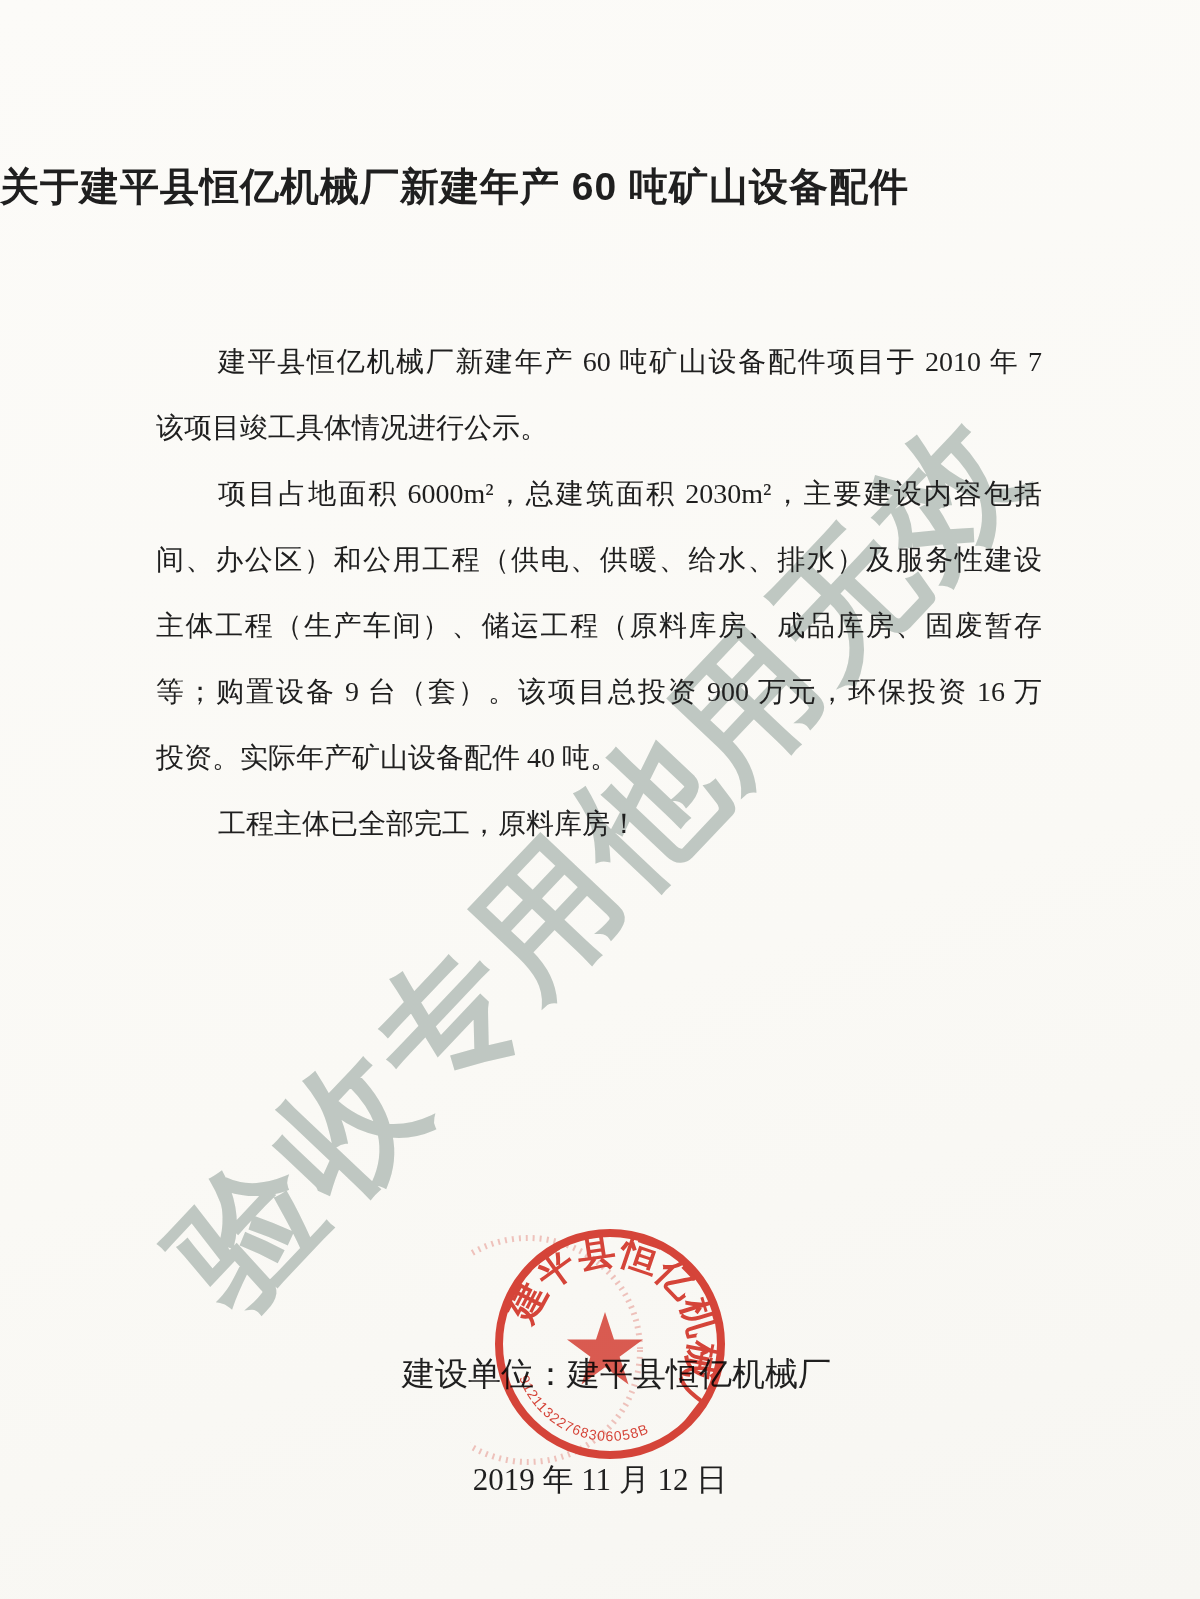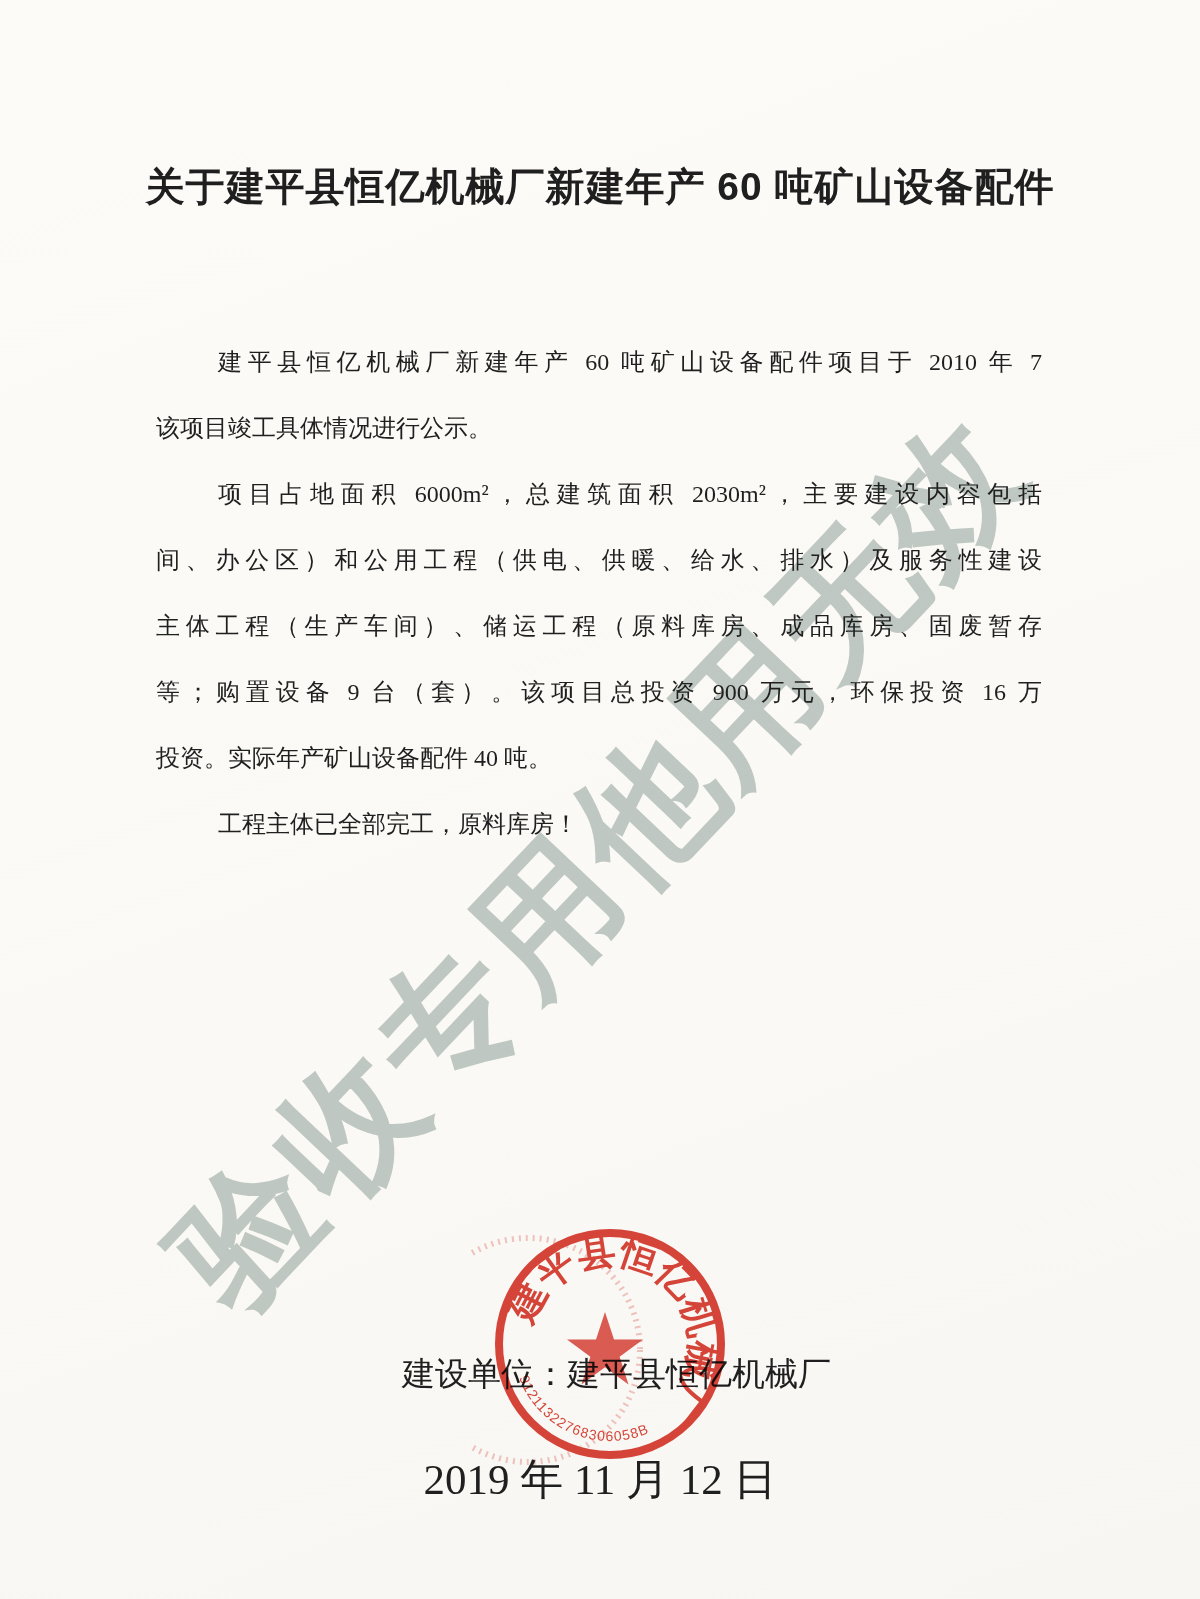--- a/index.html
+++ b/index.html
@@ -25,49 +25,48 @@
     color:var(--wm-color,#9caaa3);
     opacity:0.62;
     transform:rotate(-46.6deg);
     transform-origin:0 50%;
     z-index:1;
     pointer-events:none;
   }
   .title{
     position:absolute;
     left:0;top:152px;width:1200px;
-    text-align:center;
     font-family:"Liberation Sans","DejaVu Sans",sans-serif;
     font-weight:900;
     font-size:39px;
     line-height:70px;
     letter-spacing:1px;
     z-index:2;
   }
   .body{
     position:absolute;
     left:156px;top:329px;width:886px;
-    font-size:24px;
+    font-size:28px;
     line-height:66px;
     z-index:2;
   }
   .bline{height:66px;white-space:nowrap;}
   .bline.fill{white-space:normal;text-align:justify;text-align-last:justify;}
   .bline.ind{text-indent:62px;}
   .builder{
     position:absolute;
     left:402px;top:1352px;
     font-size:33px;line-height:44px;
     z-index:2;
   }
   .date{
     position:absolute;
     left:0;top:1458px;width:1200px;
     text-align:center;
-    font-size:43px;line-height:44px;
+    font-size:31px;line-height:44px;
     z-index:2;
   }
   .seal{
     position:absolute;
     left:470px;top:1204px;
     width:280px;height:280px;
     z-index:3;
     mix-blend-mode:multiply;
     opacity:0.93;
     pointer-events:none;

